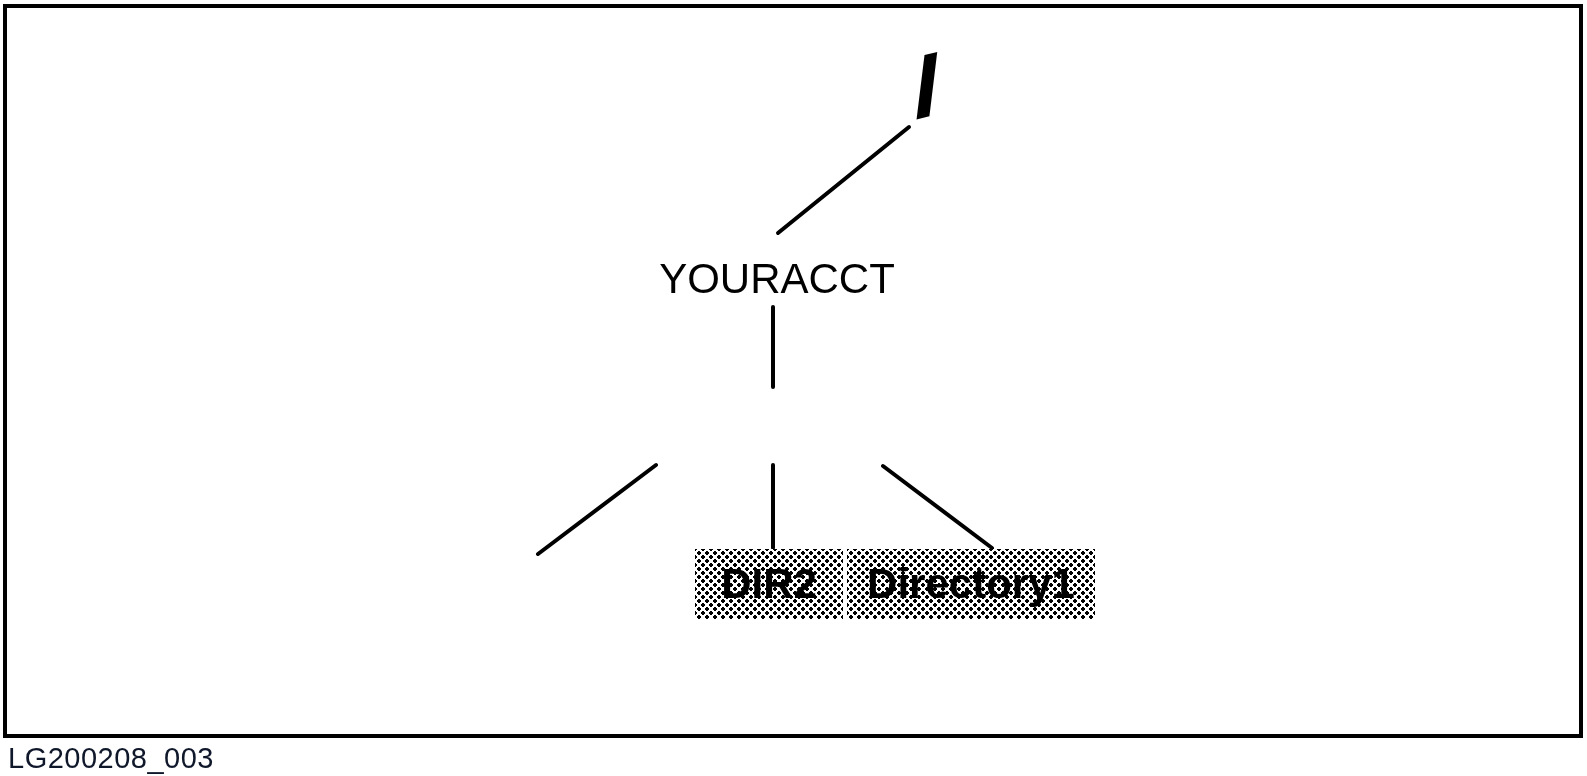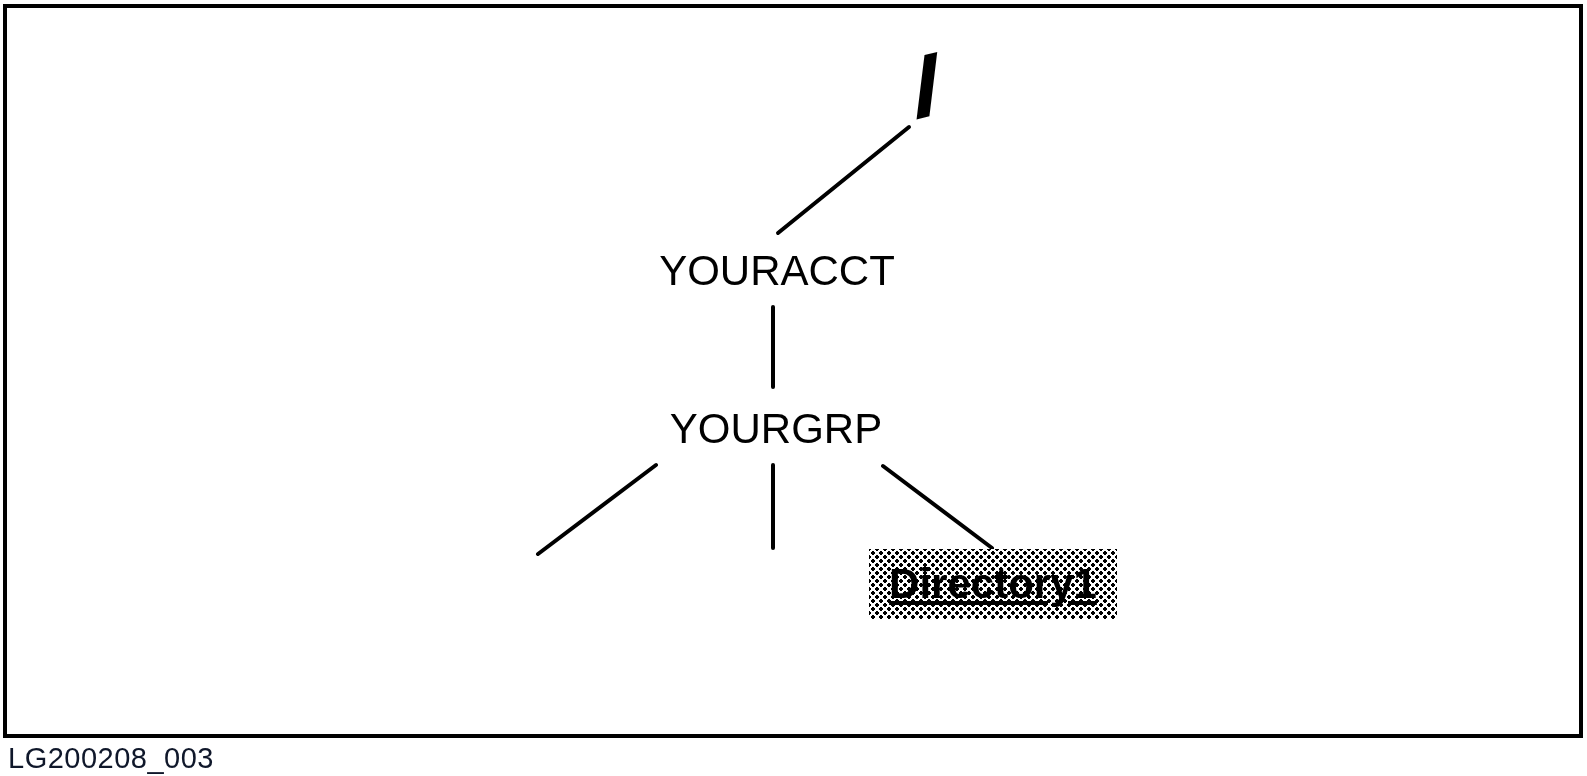--- a/index.html
+++ b/index.html
@@ -46,42 +46,42 @@
     height: 100px;
     display: flex;
     align-items: center;
     justify-content: center;
     font-size: 76px;
     font-weight: bold;
     font-style: italic;
     transform: rotate(-14deg);
     -webkit-text-stroke: 4px #000000;
   }
-  .node-acct  { left: 577px; top: 248px; width: 400px; }
+  .node-acct  { left: 577px; top: 256px; width: 400px; }
   .node-grp   { left: 576px; top: 406px; width: 400px; }
   .node-file1 { left: 408px; top: 564px; width: 200px; }
   .leaf-box {
     position: absolute;
     top: 549px;
     height: 70px;
     display: flex;
     align-items: center;
     justify-content: center;
     font-size: 42px;
     font-weight: bold;
     color: #000000;
     background-color: #ffffff;
     background-image:
       radial-gradient(circle, #000000 1.6px, rgba(0,0,0,0) 1.7px),
       radial-gradient(circle, #000000 1.6px, rgba(0,0,0,0) 1.7px);
     background-size: 8px 8px;
     background-position: 0 0, 4px 4px;
   }
   .box-dir2 { left: 695px; width: 148px; }
-  .box-directory1 { left: 869px; width: 248px; text-decoration: underline; }
+  .box-directory1 { left: 847px; width: 248px; }
   .caption {
     position: absolute;
     left: 8px;
     top: 742px;
     font-size: 29px;
     color: #0f172a;
     letter-spacing: 0.5px;
     white-space: nowrap;
   }
 </style>
@@ -97,23 +97,25 @@
     <line x1="773" y1="307" x2="773" y2="387" stroke="#000000" stroke-width="4" stroke-linecap="round"></line>
     <line x1="656" y1="465" x2="538" y2="554" stroke="#000000" stroke-width="4" stroke-linecap="round"></line>
     <line x1="773" y1="465" x2="773" y2="548" stroke="#000000" stroke-width="4" stroke-linecap="round"></line>
     <line x1="883" y1="466" x2="992" y2="548" stroke="#000000" stroke-width="4" stroke-linecap="round"></line>
   </svg>
 
   <div class="root-slash">/</div>
 
   <div class="node node-acct">YOURACCT</div>
 
-  <div class="node node-grp">YOURGRP</div>
 
 
+  <div class="leaf-box box-dir2">
+    <span>DIR2</span>
+  </div>
 
   <div class="leaf-box box-directory1">
     <span>Directory1</span>
   </div>
 
   <div class="caption">LG200208_003</div>
 
 </div>
 
 </body></html>

